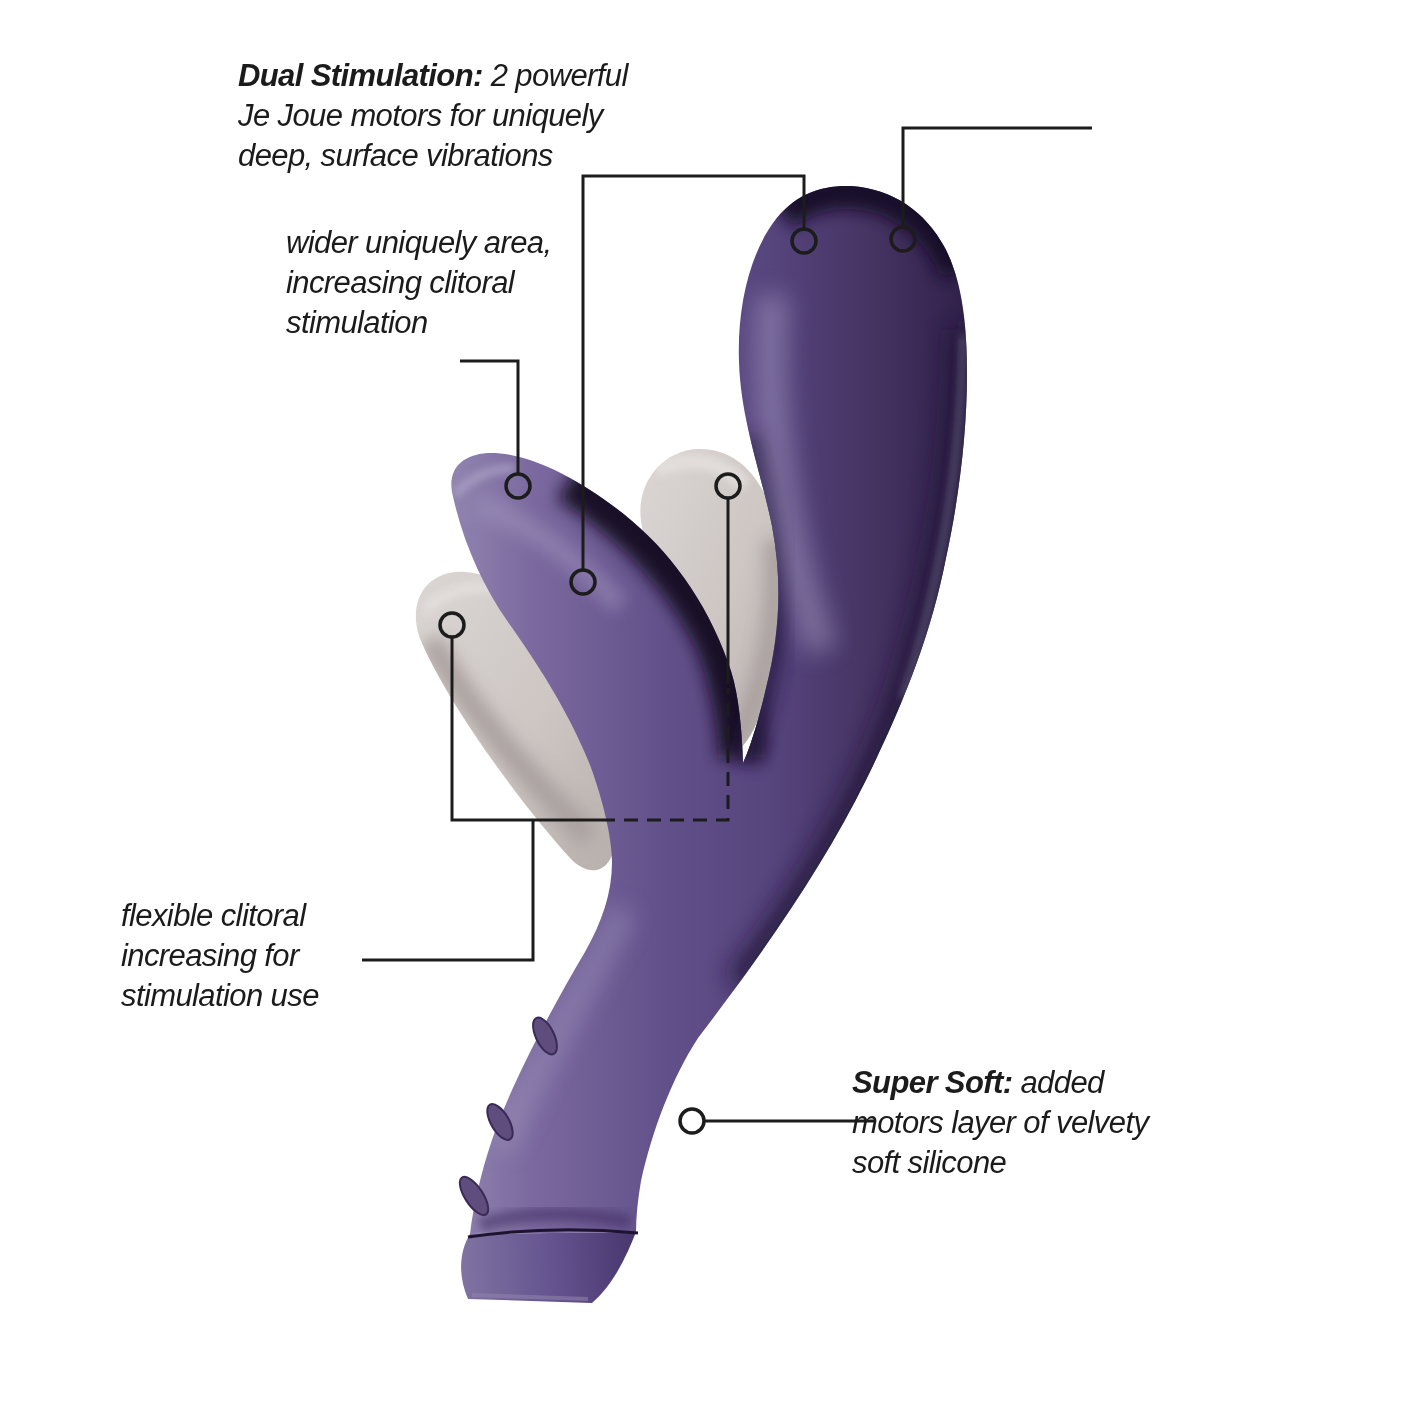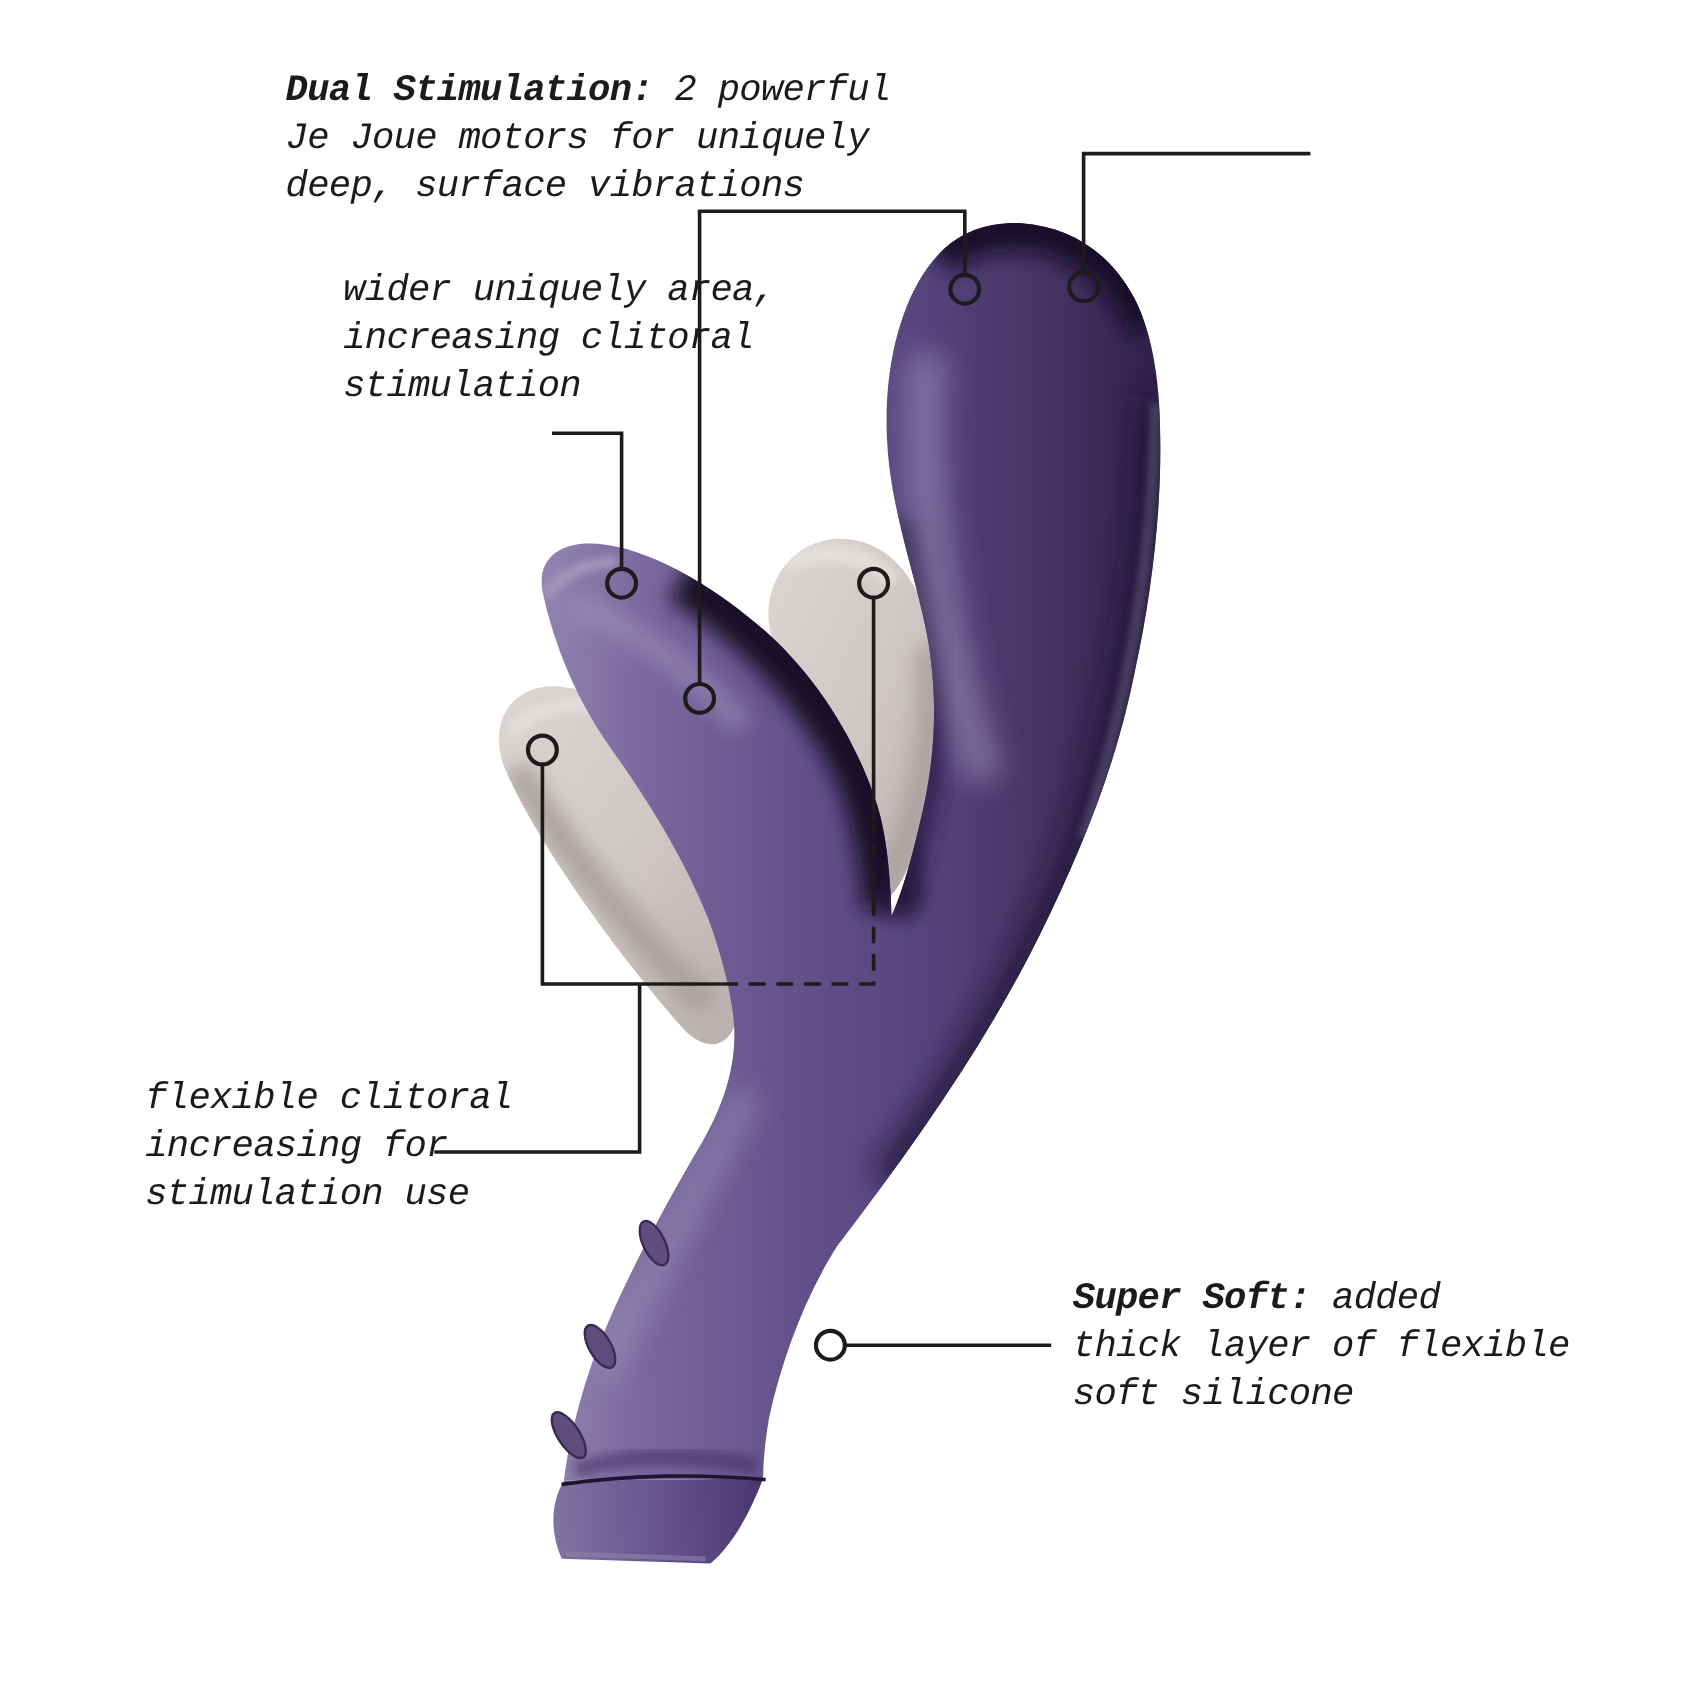--- a/index.html
+++ b/index.html
@@ -1,38 +1,38 @@
 <!DOCTYPE html>
 <html style="--bg: #ffffff; --line-color: #1c1c1c; --text-color: #1b1b1b;"><head>
 <meta charset="utf-8">
 <style>
   html,body{margin:0;padding:0;background:#fff;}
   .canvas{
     position:relative;
     width:1422px;height:1422px;
     background:var(--bg,#fff);
     overflow:hidden;
-    font-family:Liberation Mono, monospace;
+    font-family:Liberation Sans, sans-serif;
   }
   .stage{position:absolute;left:0;top:0;}
   .callout{
     position:absolute;
     font-style:italic;
     font-size:31px;
     line-height:40px;
     letter-spacing:-0.6px;
     color:var(--text-color,#1b1b1b);
     white-space:nowrap;
   }
   .callout .b{font-weight:700;}
   #co-dual   {left:238px;  top:56px;}
   #co-target {left:1104px; top:86px;}
   #co-rabbit {left:286px;  top:223px;}
   #co-vary   {left:121px;  top:896px;}
-  #co-soft   {left:894px;  top:1063px;}
+  #co-soft   {left:852px;  top:1063px;}
   .ann{stroke:var(--line-color,#1c1c1c);fill:none;}
 </style>
 </head>
 <body>
 
 <div class="canvas">
 
   <svg class="stage" width="1422" height="1422" viewBox="0 0 1422 1422">
     <defs>
       <linearGradient id="gBody" gradientUnits="userSpaceOnUse" x1="440" y1="700" x2="975" y2="700">
@@ -192,16 +192,16 @@
       <div>increasing clitoral</div>
       <div>stimulation</div>
     </div>
   <div class="callout" id="co-vary">
       <div>flexible clitoral</div>
       <div>increasing for</div>
       <div>stimulation use</div>
     </div>
   <div class="callout" id="co-soft">
       <div><span class="b">Super Soft:</span> added</div>
-      <div>thick layer of flexible</div>
+      <div>motors layer of velvety</div>
       <div>soft silicone</div>
     </div>
 </div>
 
 </body></html>

